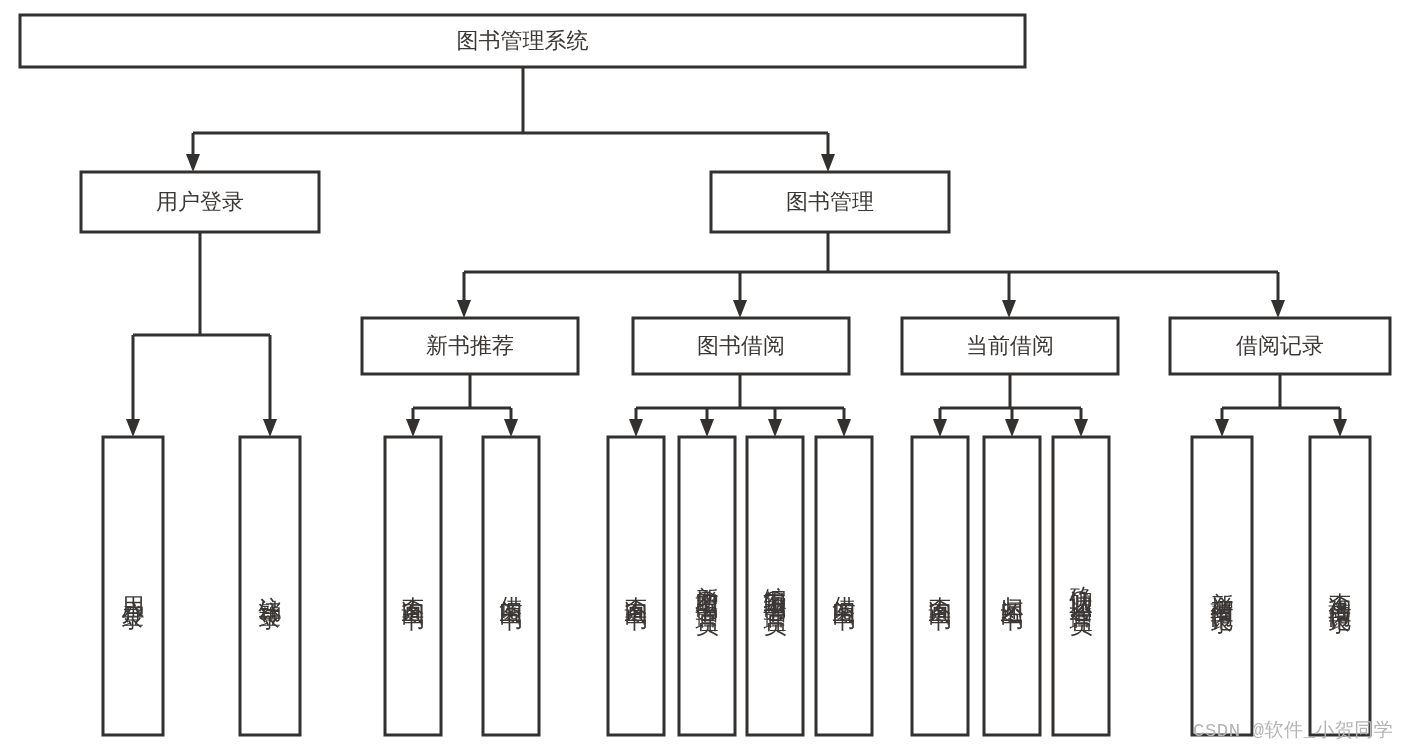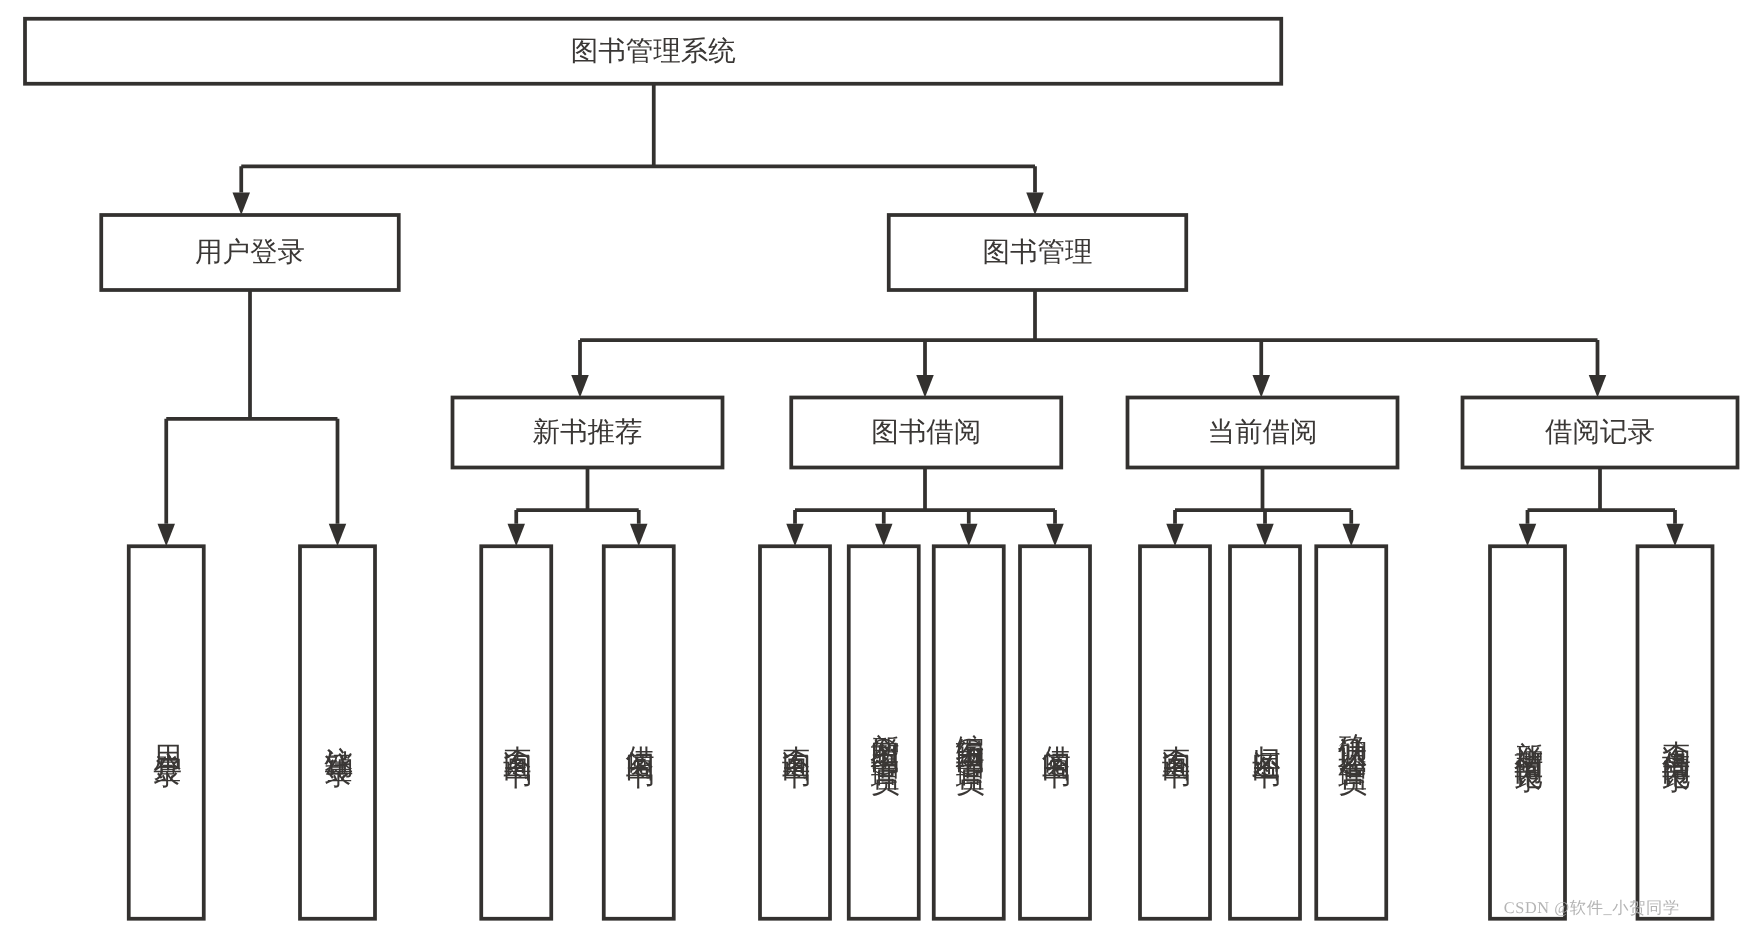--- a/index.html
+++ b/index.html
@@ -59,26 +59,25 @@
     letter-spacing: 4px;
     color: #3a3735;
     display: flex;
     align-items: center;
     justify-content: center;
     pointer-events: none;
     white-space: nowrap;
   }
   .watermark {
     position: absolute;
-    font-family: Liberation Serif, serif;
-    font-size: 13px;
+    font-family: Liberation Mono, monospace;
+    font-size: 19px;
     color: #b4b4b4;
     letter-spacing: 0.5px;
     white-space: nowrap;
-    margin-left: 10px;
   }
 </style>
 </head>
 <body>
 
 <div id="diagram-root">
   <svg id="tree-canvas" viewBox="0 0 1405 747" xmlns="http://www.w3.org/2000/svg">
     <g id="connector-layer">
         <line x1="523" y1="67" x2="523" y2="133" class="connector"></line>
         <line x1="193" y1="133" x2="828" y2="133" class="connector"></line>

